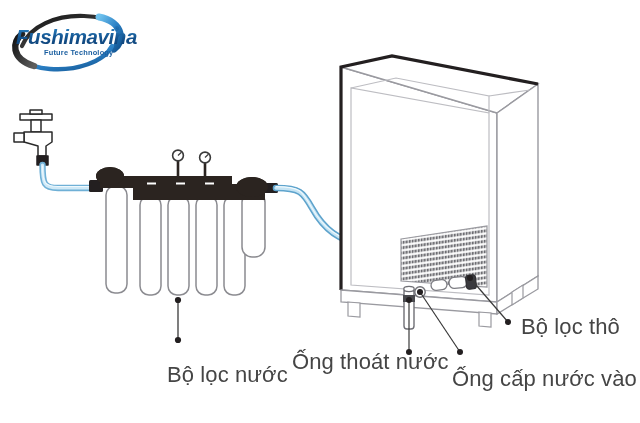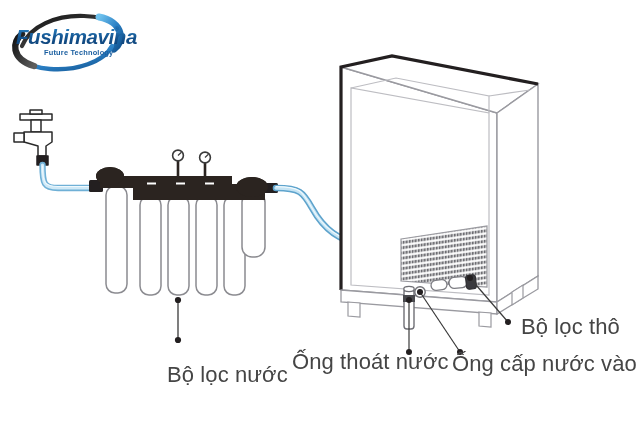--- a/index.html
+++ b/index.html
@@ -24,21 +24,21 @@
     position: absolute;
     color: #454545;
     font-family: "Liberation Sans", sans-serif;
     font-size: 22px;
     font-weight: 400;
     white-space: nowrap;
     letter-spacing: 0.1px;
   }
   #label-filter  { left: 127px; top: 362px; margin-left: 40px; }
   #label-drain   { left: 292px; top: 349px; }
-  #label-supply  { left: 452px; top: 351px; }
+  #label-supply  { left: 452px; top: 366px; }
   #label-coarse  { left: 521px; top: 314px; }
 </style>
 </head>
 <body>
 
 <svg id="canvas" viewBox="0 0 640 423" xmlns="http://www.w3.org/2000/svg">
 
   <defs>
     <linearGradient id="tubeGrad" x1="0" y1="0" x2="0" y2="1">
       <stop offset="0%" stop-color="#bfe0f1"></stop>

